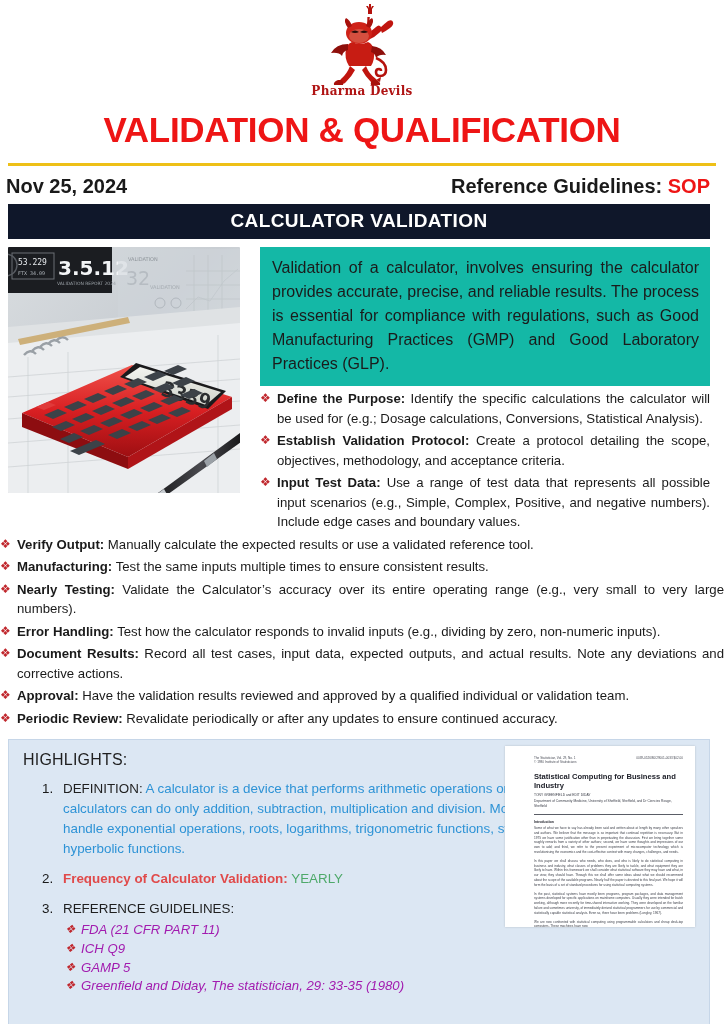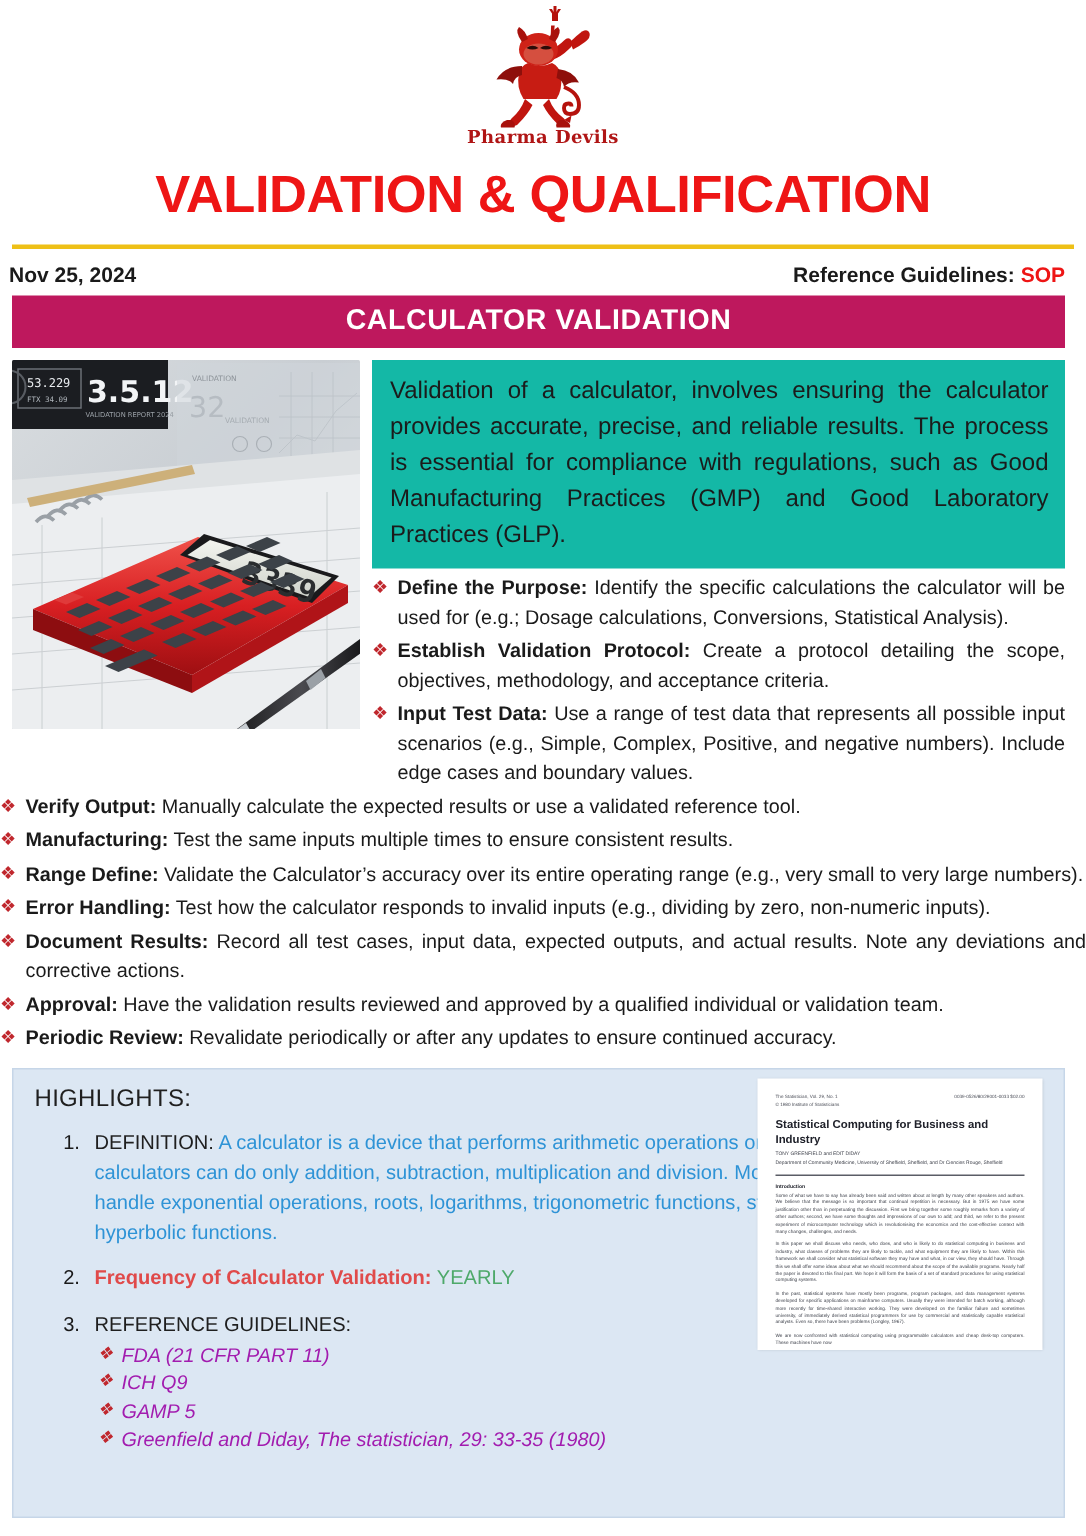--- a/index.html
+++ b/index.html
@@ -67,43 +67,43 @@
     background: #eec017;
     margin: 16px 8px 0 8px;
   }
 
   
   .meta-row {
     display: flex;
     justify-content: space-between;
     align-items: baseline;
     padding: 9px 14px 6px 6px;
-    font-size: 14px;
+    font-size: 20px;
     font-weight: bold;
   }
   .meta-ref .ref-val { color: #ee1515; }
 
   
   .banner {
     margin: 0 14px 0 8px;
-    background: #be185d;
+    background: #0f172a;
     color: #ffffff;
     font-size: 19px;
     font-weight: bold;
     text-align: center;
     letter-spacing: 0.4px;
     padding: 6px 0 7px 0;
   }
 
   
   .top-area {
     display: flex;
     align-items: flex-start;
     margin: 8px 14px 0 8px;
-    gap: 8px;
+    gap: 20px;
   }
   .calc-photo {
     width: 232px;
     height: 246px;
     flex: 0 0 232px;
     position: relative;
     overflow: hidden;
     border-radius: 1px;
   }
   .calc-photo svg { display:block; }
@@ -208,21 +208,21 @@
     position: absolute;
     right: 14px;
     top: 6px;
     width: 190px;
     height: 181px;
     background: #ffffff;
     box-shadow: 0 0 2px rgba(0,0,0,0.18);
     overflow: hidden;
   }
   .paper-inner {
-    padding: 10px 12px 8px 12px;
+    padding: 10px 12px 8px 29px;
     font-family: "Liberation Sans", sans-serif;
     color: #20222b;
   }
   .pt-meta {
     display: flex;
     justify-content: space-between;
     font-size: 3.1px;
     color: #4a4d57;
     line-height: 1.5;
     margin-bottom: 7px;
@@ -448,21 +448,21 @@
   </div>
 
   <ul class="dia lower-bullets">
     <li>
       <b>Verify Output:</b><span> Manually calculate the expected results or use a validated reference tool.</span>
     </li>
     <li>
       <b>Manufacturing:</b><span> Test the same inputs multiple times to ensure consistent results.</span>
     </li>
     <li>
-      <b>Range Define:</b><span> Validate the Calculator’s accuracy over its entire operating range (e.g., very small to very large numbers).</span>
+      <b>Nearly Testing:</b><span> Validate the Calculator’s accuracy over its entire operating range (e.g., very small to very large numbers).</span>
     </li>
     <li>
       <b>Error Handling:</b><span> Test how the calculator responds to invalid inputs (e.g., dividing by zero, non-numeric inputs).</span>
     </li>
     <li>
       <b>Document Results:</b><span> Record all test cases, input data, expected outputs, and actual results. Note any deviations and corrective actions.</span>
     </li>
     <li>
       <b>Approval:</b><span> Have the validation results reviewed and approved by a qualified individual or validation team.</span>
     </li>

